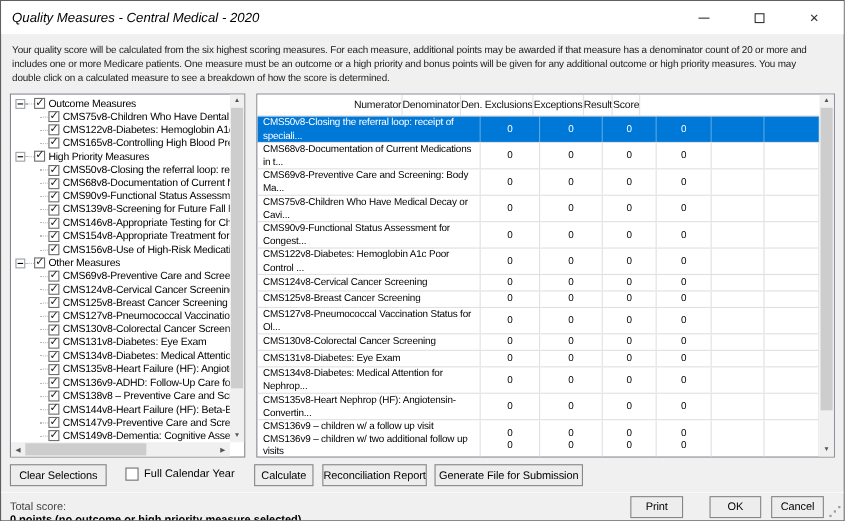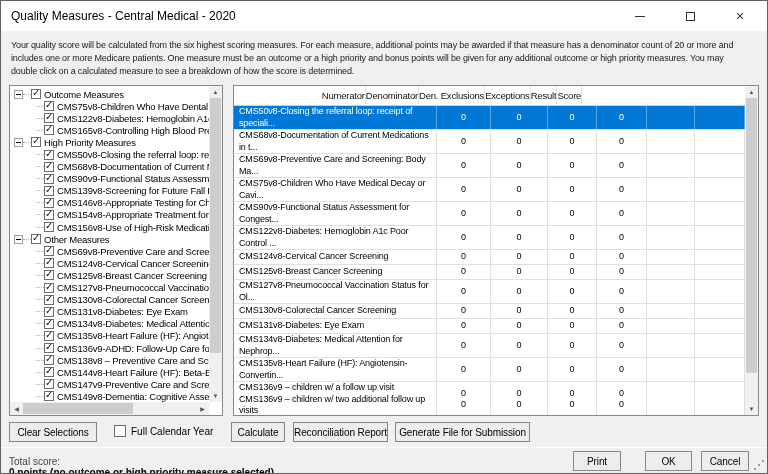--- a/index.html
+++ b/index.html
@@ -1,20 +1,20 @@
 <!DOCTYPE html>
 <html><head>
 <meta charset="utf-8">
 <style>
   * { margin:0; padding:0; box-sizing:border-box; }
   html,body { width:768px; height:474px; background:#cfcfcf; font-family:"Liberation Sans", sans-serif; }
   #window { position:relative; width:768px; height:474px; background:#f0f0f0; border:1px solid #5f5f5f; overflow:hidden; }
 
   
-  .titlebar { position:absolute; left:0; top:0; right:0; height:30px; background:#ffffff; display:flex; align-items:center; }
+  .titlebar { position:absolute; left:0; top:0; right:0; height:30px; background:#ffffff; display:flex; align-items:center;font-style:italic; }
   .title { margin-left:10px; font-size:12px; color:#000; white-space:nowrap; }
   .wincontrols { position:absolute; right:0; top:0; height:30px; width:152px; display:flex; }
   .winbtn { width:50px; height:30px; display:flex; align-items:center; justify-content:center; }
   .ic-min { width:10px; height:1px; background:#333; display:block; }
   .ic-max { width:9px; height:9px; border:1px solid #333; display:block; }
   .ic-close { font-size:14px; color:#333; line-height:1; }
 
   
   .desc { position:absolute; left:10px; top:38px; width:750px; font-size:9px; letter-spacing:-0.15px; color:#1b1b1b; line-height:13px; }
   .desc div { white-space:nowrap; overflow:hidden; }
@@ -675,21 +675,21 @@
             <div class="cell c-result">
               <span></span>
             </div>
             <div class="cell c-score">
               <span></span>
             </div>
           </div>
 
           <div class="trow">
             <div class="cell c-desc">
-              <span>CMS135v8-Heart Failure (HF): Angiotensin-Convertin...</span>
+              <span>CMS135v8-Heart Nephrop (HF): Angiotensin-Convertin...</span>
             </div>
             <div class="cell c-num">
               <span>0</span>
             </div>
             <div class="cell c-den">
               <span>0</span>
             </div>
             <div class="cell c-excl">
               <span>0</span>
             </div>

